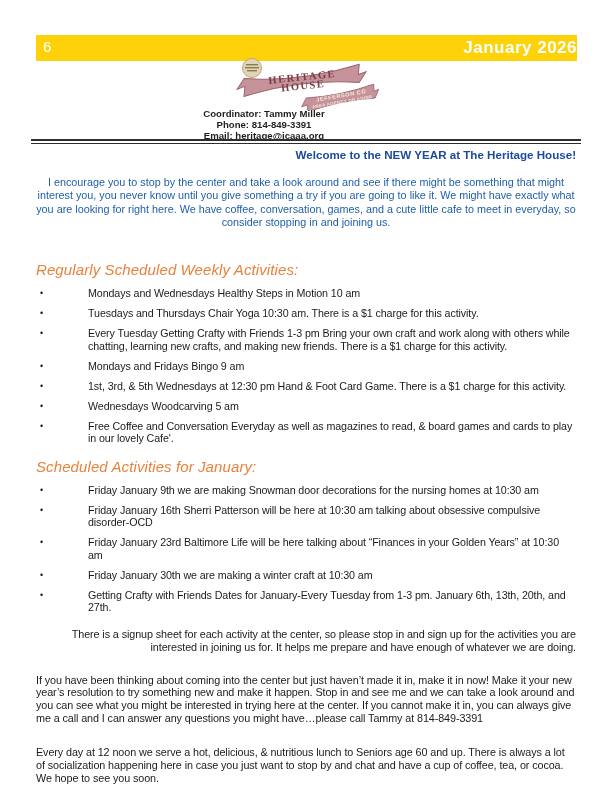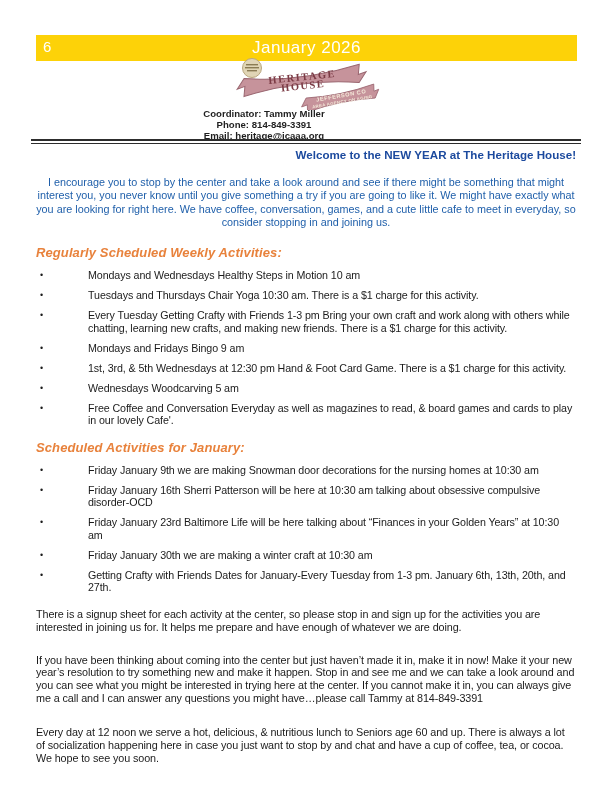--- a/index.html
+++ b/index.html
@@ -17,22 +17,22 @@
     position:absolute; top:35px; left:36px; width:541px; height:26px;
     background:var(--bar-yellow);
     color:#ffffff;
     display:flex; align-items:center;
   }
   .topbar .pagenum {
     position:absolute; left:7px; top:3px;
     font-size:15px; font-weight:400;
   }
   .topbar .month {
-    width:100%; text-align:center;
-    font-size:17px; letter-spacing:0.5px; font-weight:400;
+    width:100%; text-align:right;
+    font-size:17px; letter-spacing:0.5px; font-weight:700;
   }
   .logo-wrap { position:absolute; top:58px; left:0; width:612px; text-align:center; }
   .contact {
     position:absolute; top:108px; left:0; width:528px;
     text-align:center;
     font-size:9.6px; font-weight:bold; line-height:11px; color:#1f1f1f;
   }
   .double-rule {
     position:absolute; top:139px; left:31px; width:550px; height:2px;
     border-top:2.4px solid #2d2d2d;
@@ -46,39 +46,39 @@
     font-size:11.6px; font-weight:bold;
     color:var(--heading-navy);
   }
   .intro {
     margin:15px 0 0 0; text-align:center;
     font-size:10.8px; line-height:13.3px;
     color:var(--body-blue);
     font-weight:400;
   }
   .section-heading {
-    margin:16px 0 0 0;
-    font-size:13px; font-weight:bold; font-style:italic;
+    margin:32px 0 0 0;
+    font-size:15px; font-weight:normal; font-style:italic;
     color:var(--heading-orange);
     letter-spacing:0.1px;
   }
   ul.bullets { margin:9px 0 0 0; padding:0; list-style:none; }
   ul.bullets li {
     display:flex; margin:0 0 7.5px 0;
     font-size:10.7px; line-height:12.5px; letter-spacing:-0.1px;
   }
   ul.bullets .dot {
     flex:0 0 20px; padding-left:4px; box-sizing:border-box;
     font-size:9px; line-height:12.5px;
   }
   ul.bullets .txt { flex:1;padding-left:32px; }
   .closing p {
     margin:0; font-size:10.8px; line-height:12.9px; letter-spacing:-0.1px;
   }
-  .closing p.p1 { margin-top:14px; }
+  .closing p.p1 { margin-top:14px;text-align:right; }
   .closing p.p2 { margin-top:20px; }
   .closing p.p3 { margin-top:21px; }
 </style>
 </head>
 <body>
 
 <div class="page">
 
   <div class="topbar">
     <span class="pagenum">6</span>

